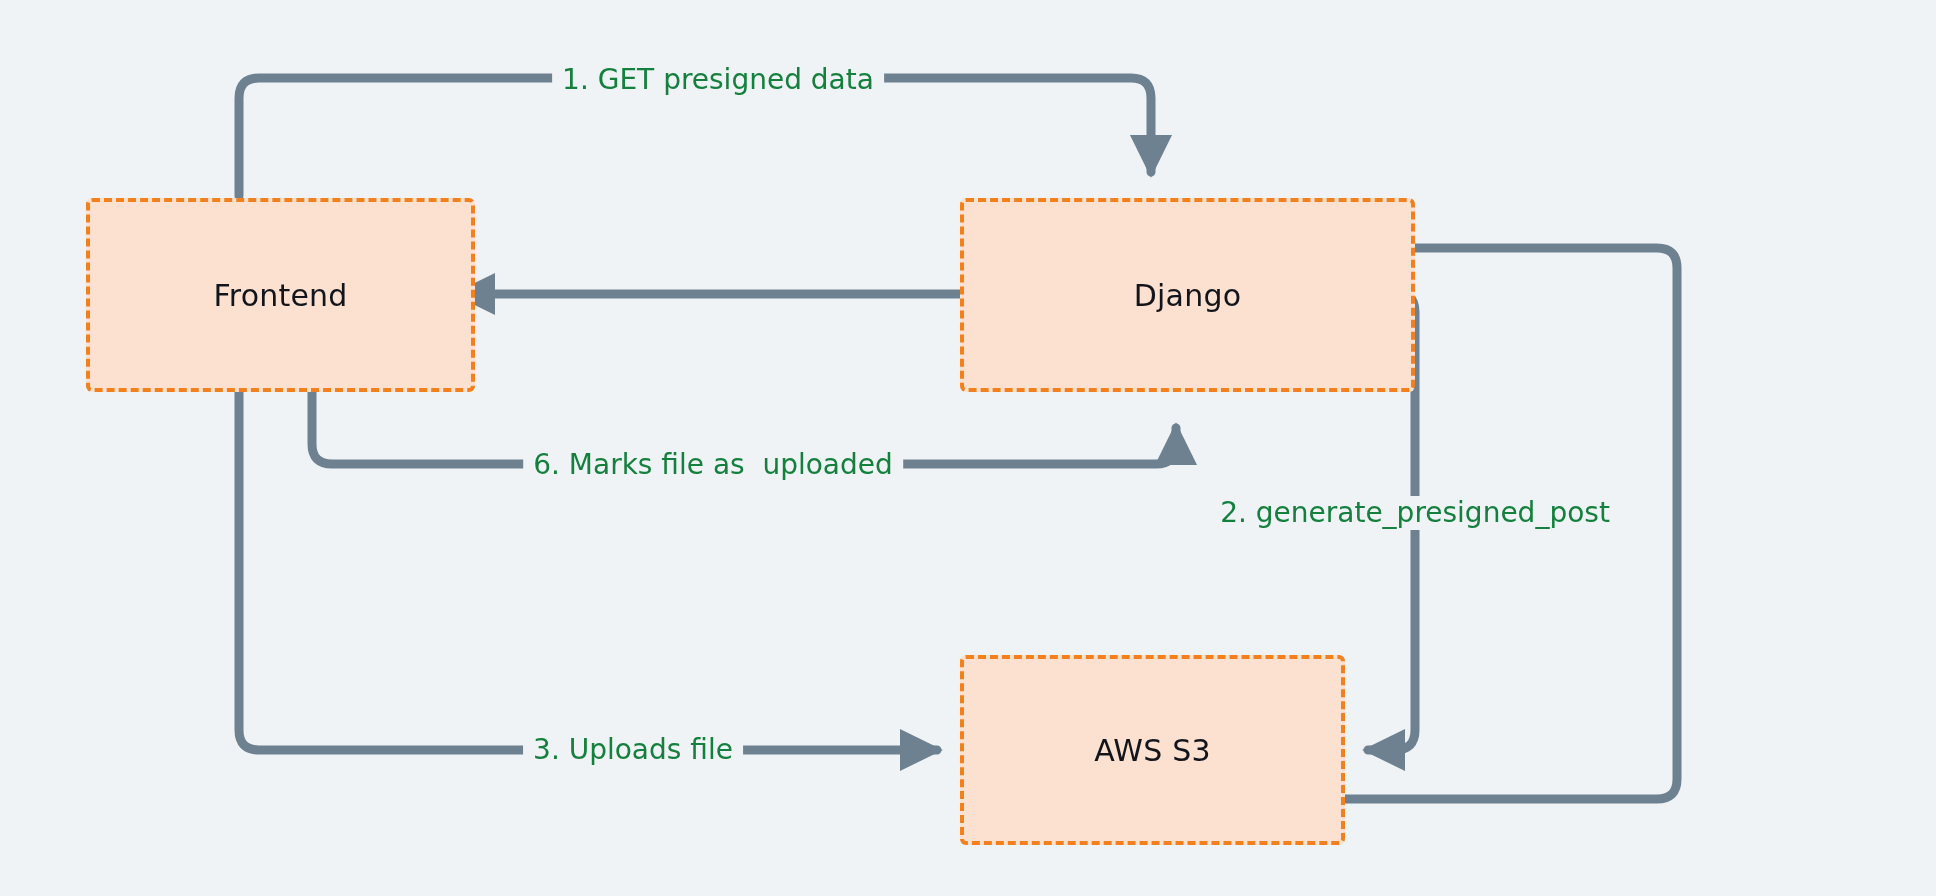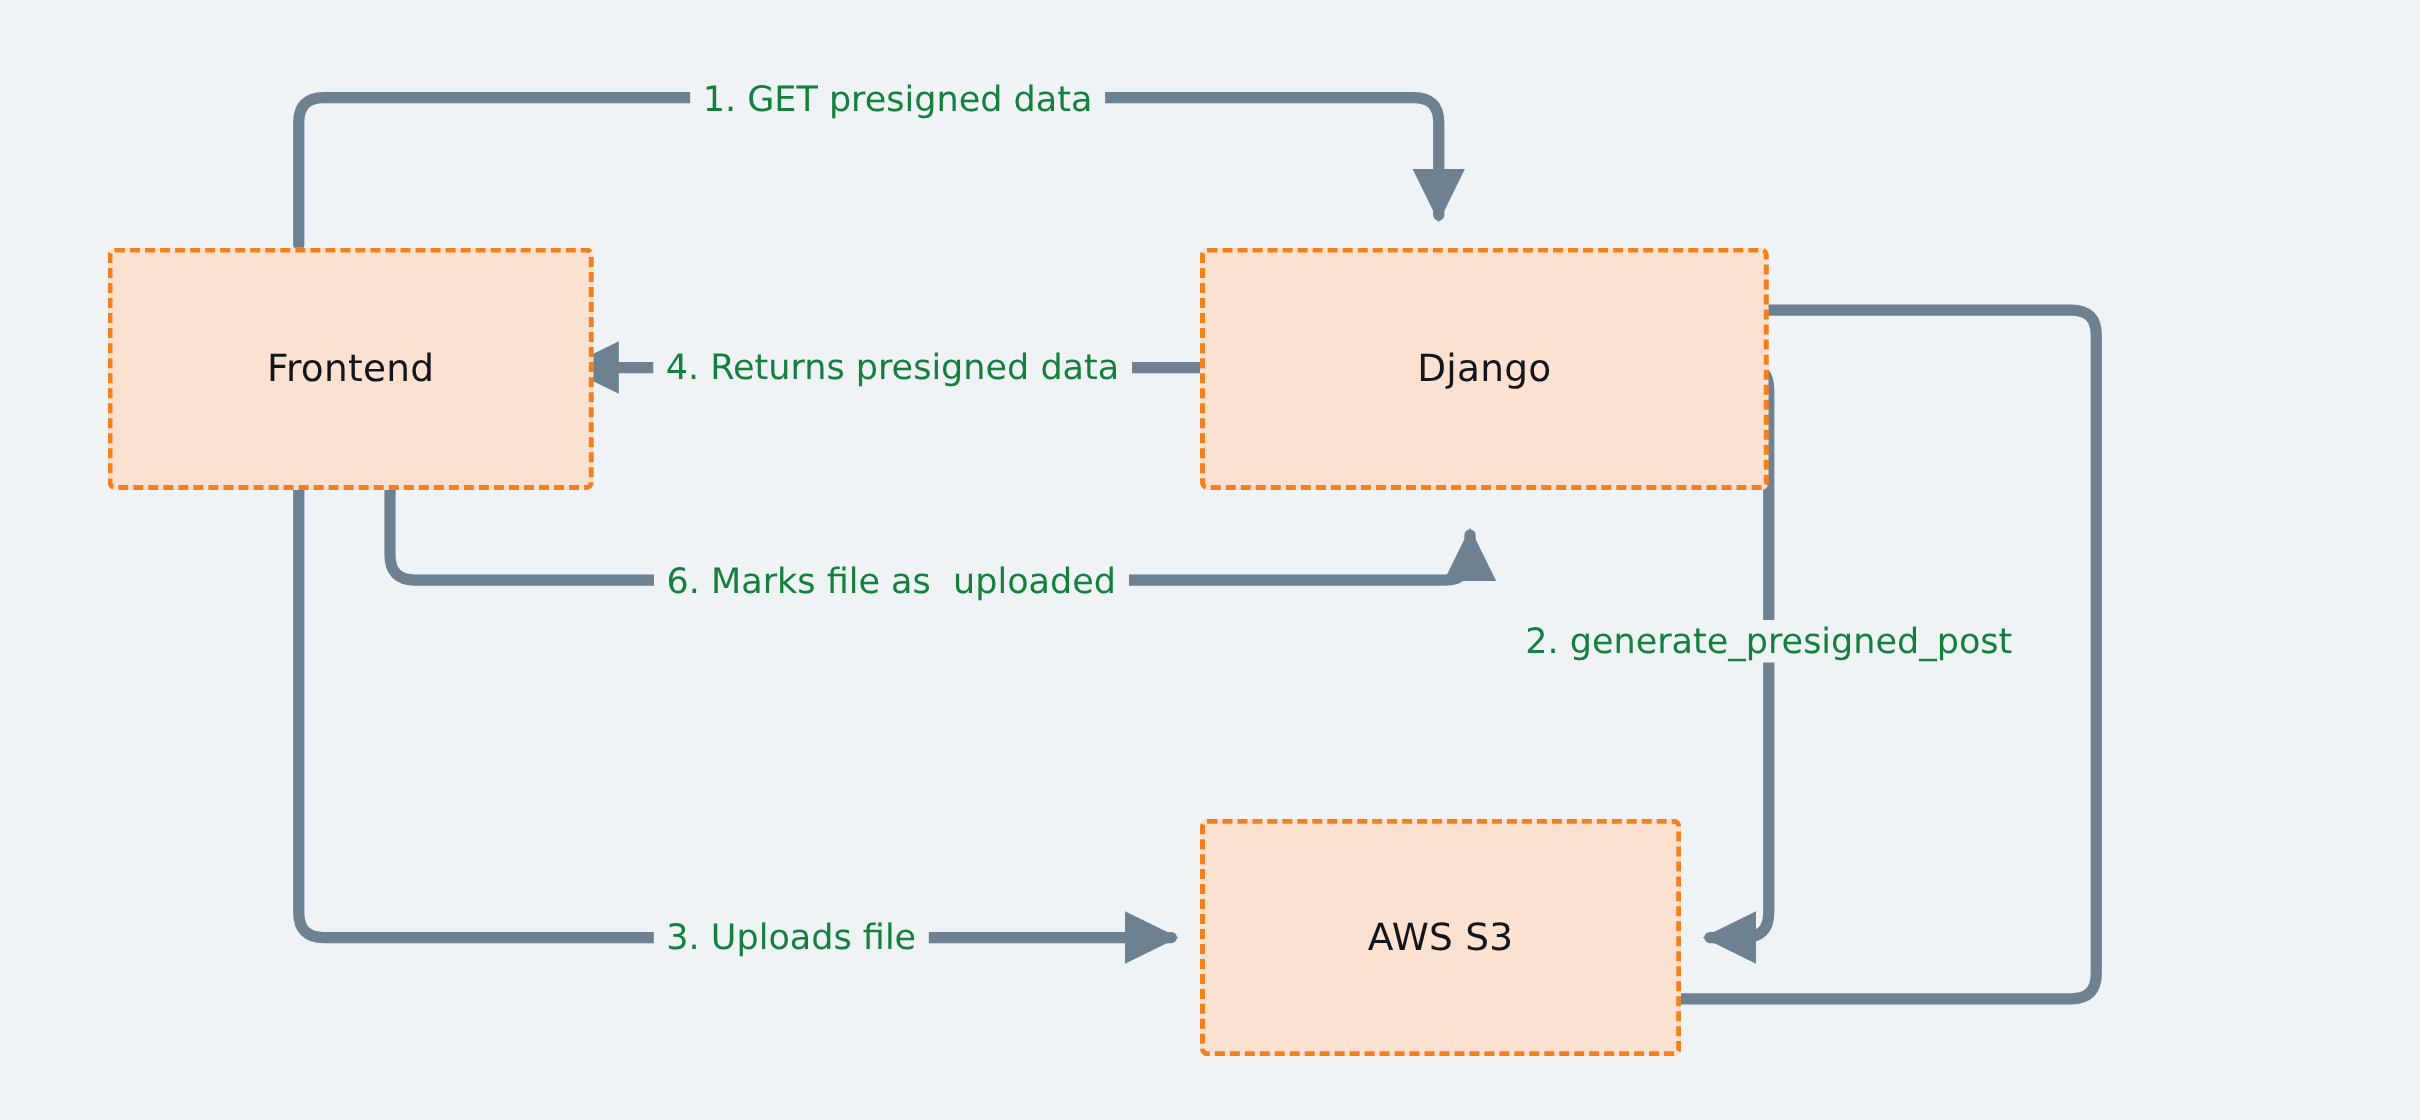--- a/index.html
+++ b/index.html
@@ -93,19 +93,18 @@
 
   <div class="node-box" style="left:960px; top:655px; width:385px; height:190px;align-items:center;">
     <span class="node-label">AWS S3</span>
   </div>
 
   <div class="edge-label" style="left:718px; top:80px;">1. GET presigned data</div>
 
   <div class="edge-label" style="left:1415px; top:513px;">2. generate_presigned_post</div>
 
 
-  <div class="edge-label" style="left:714px; top:294px;">4. Returns presigned data</div>
 
   <div class="edge-label" style="left:633px; top:750px;">3. Uploads file</div>
 
   <div class="edge-label" style="left:713px; top:465px;">6. Marks file as  uploaded</div>
 
 </div>
 
 </body></html>

